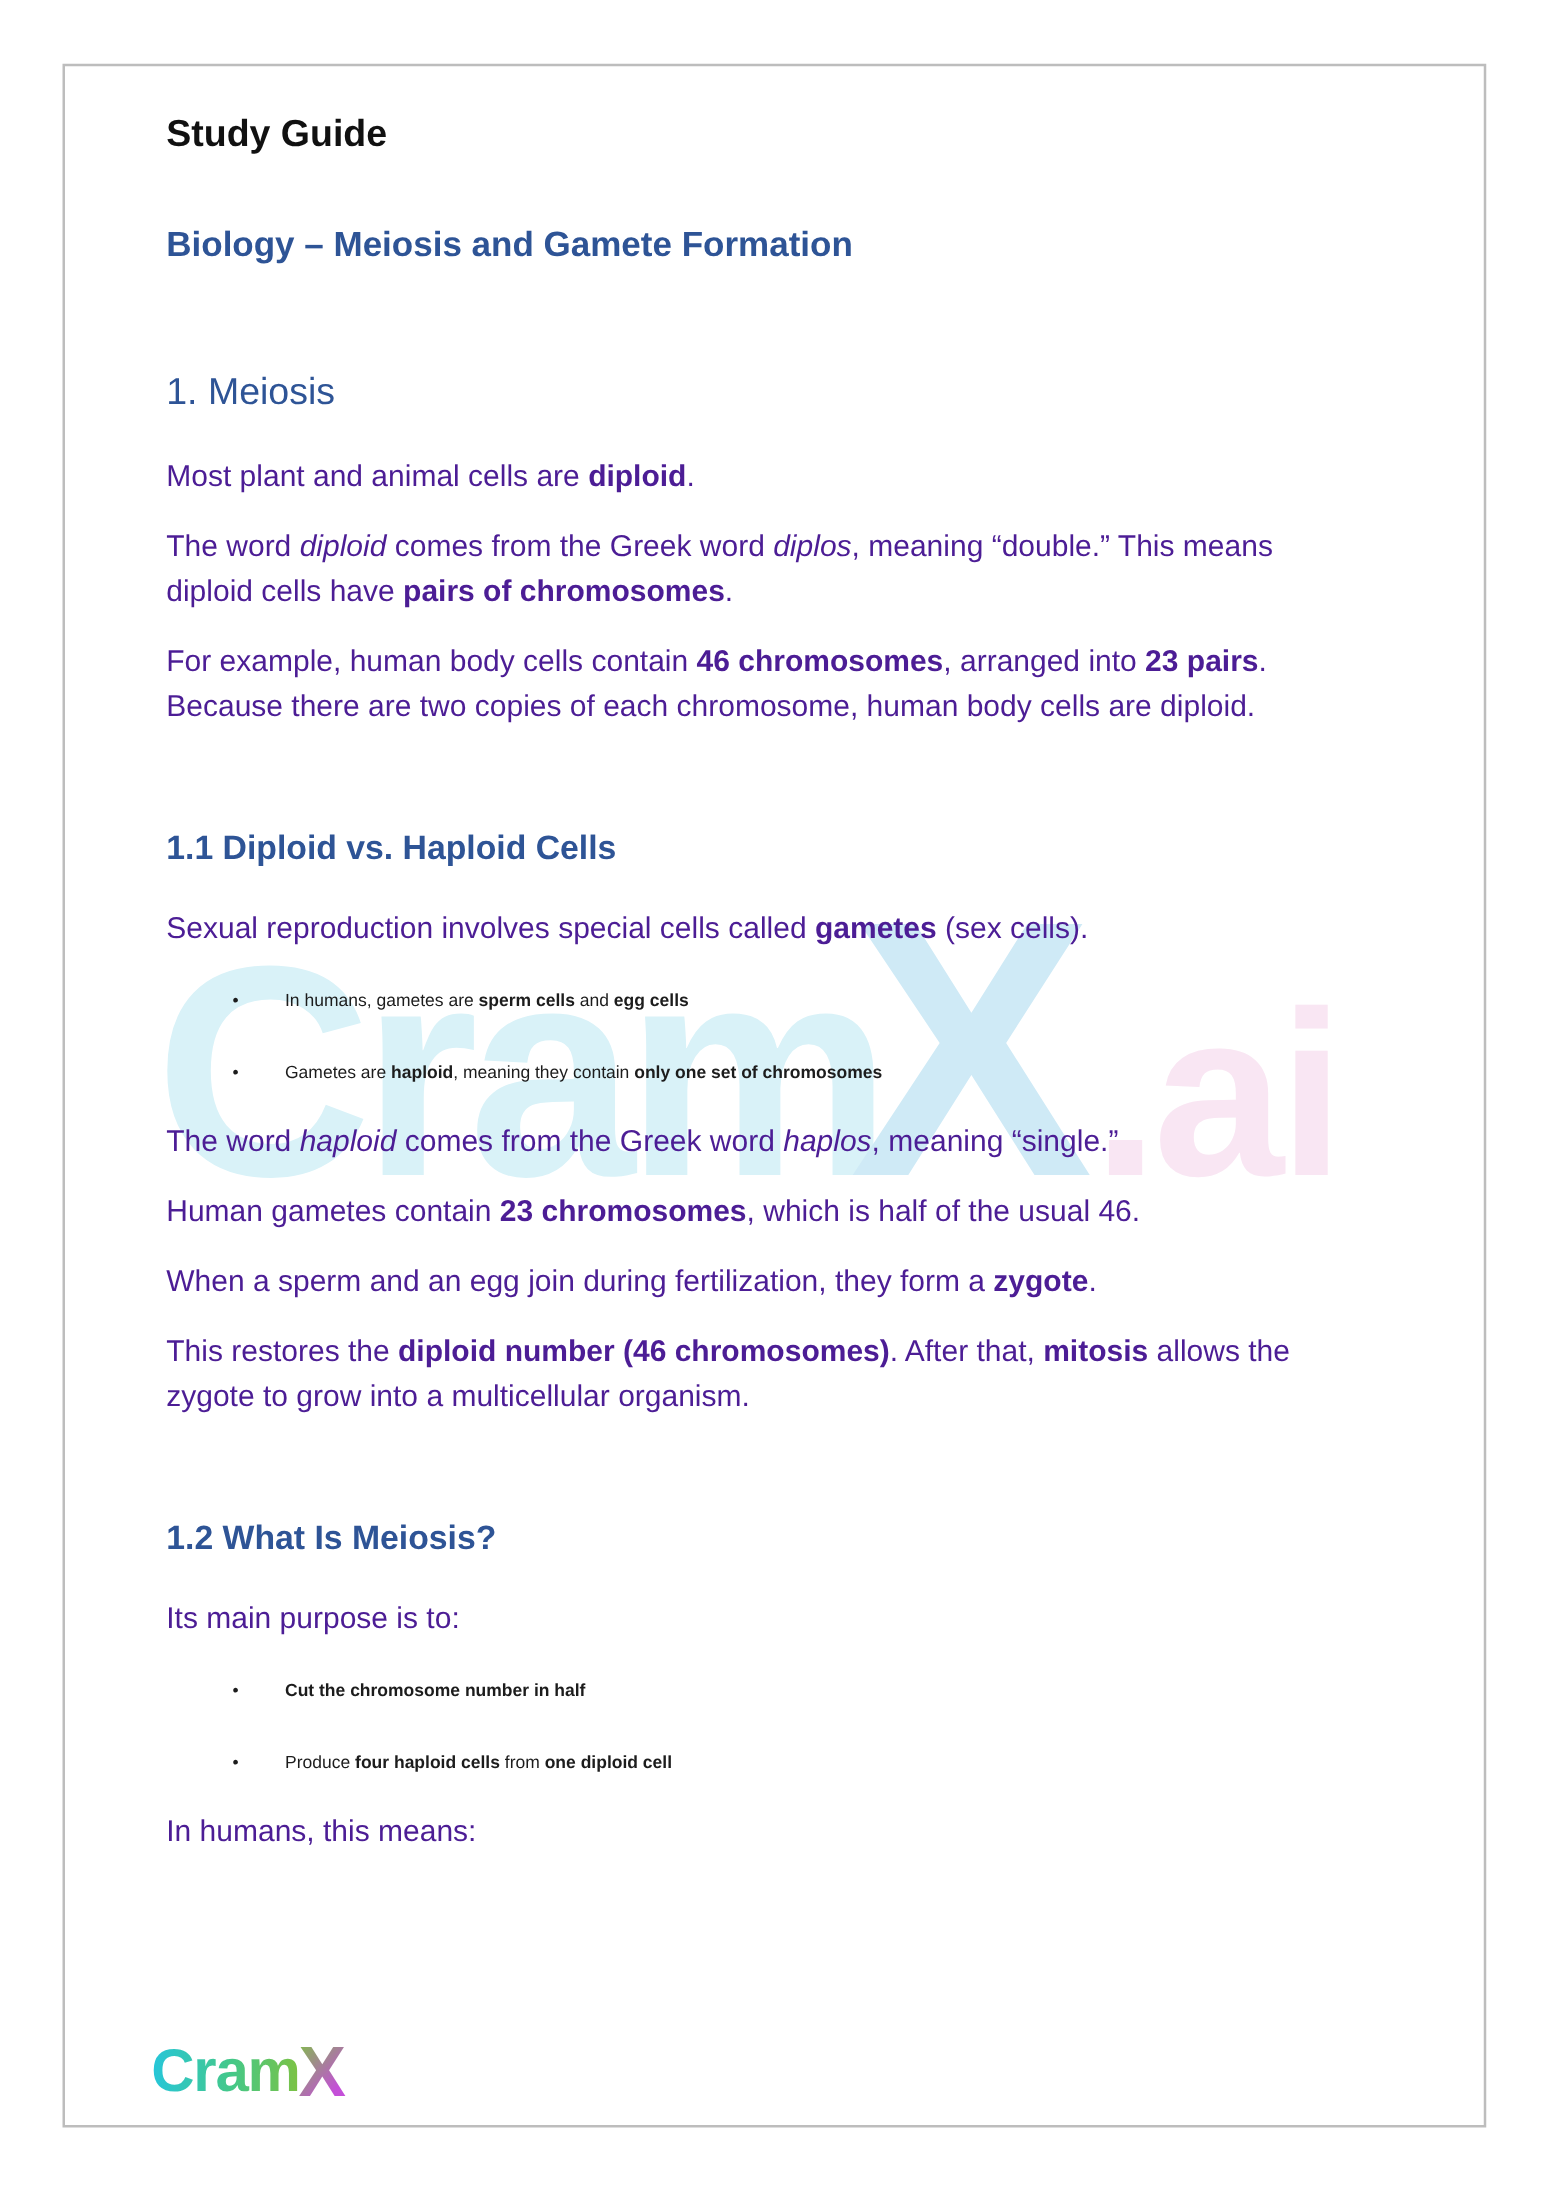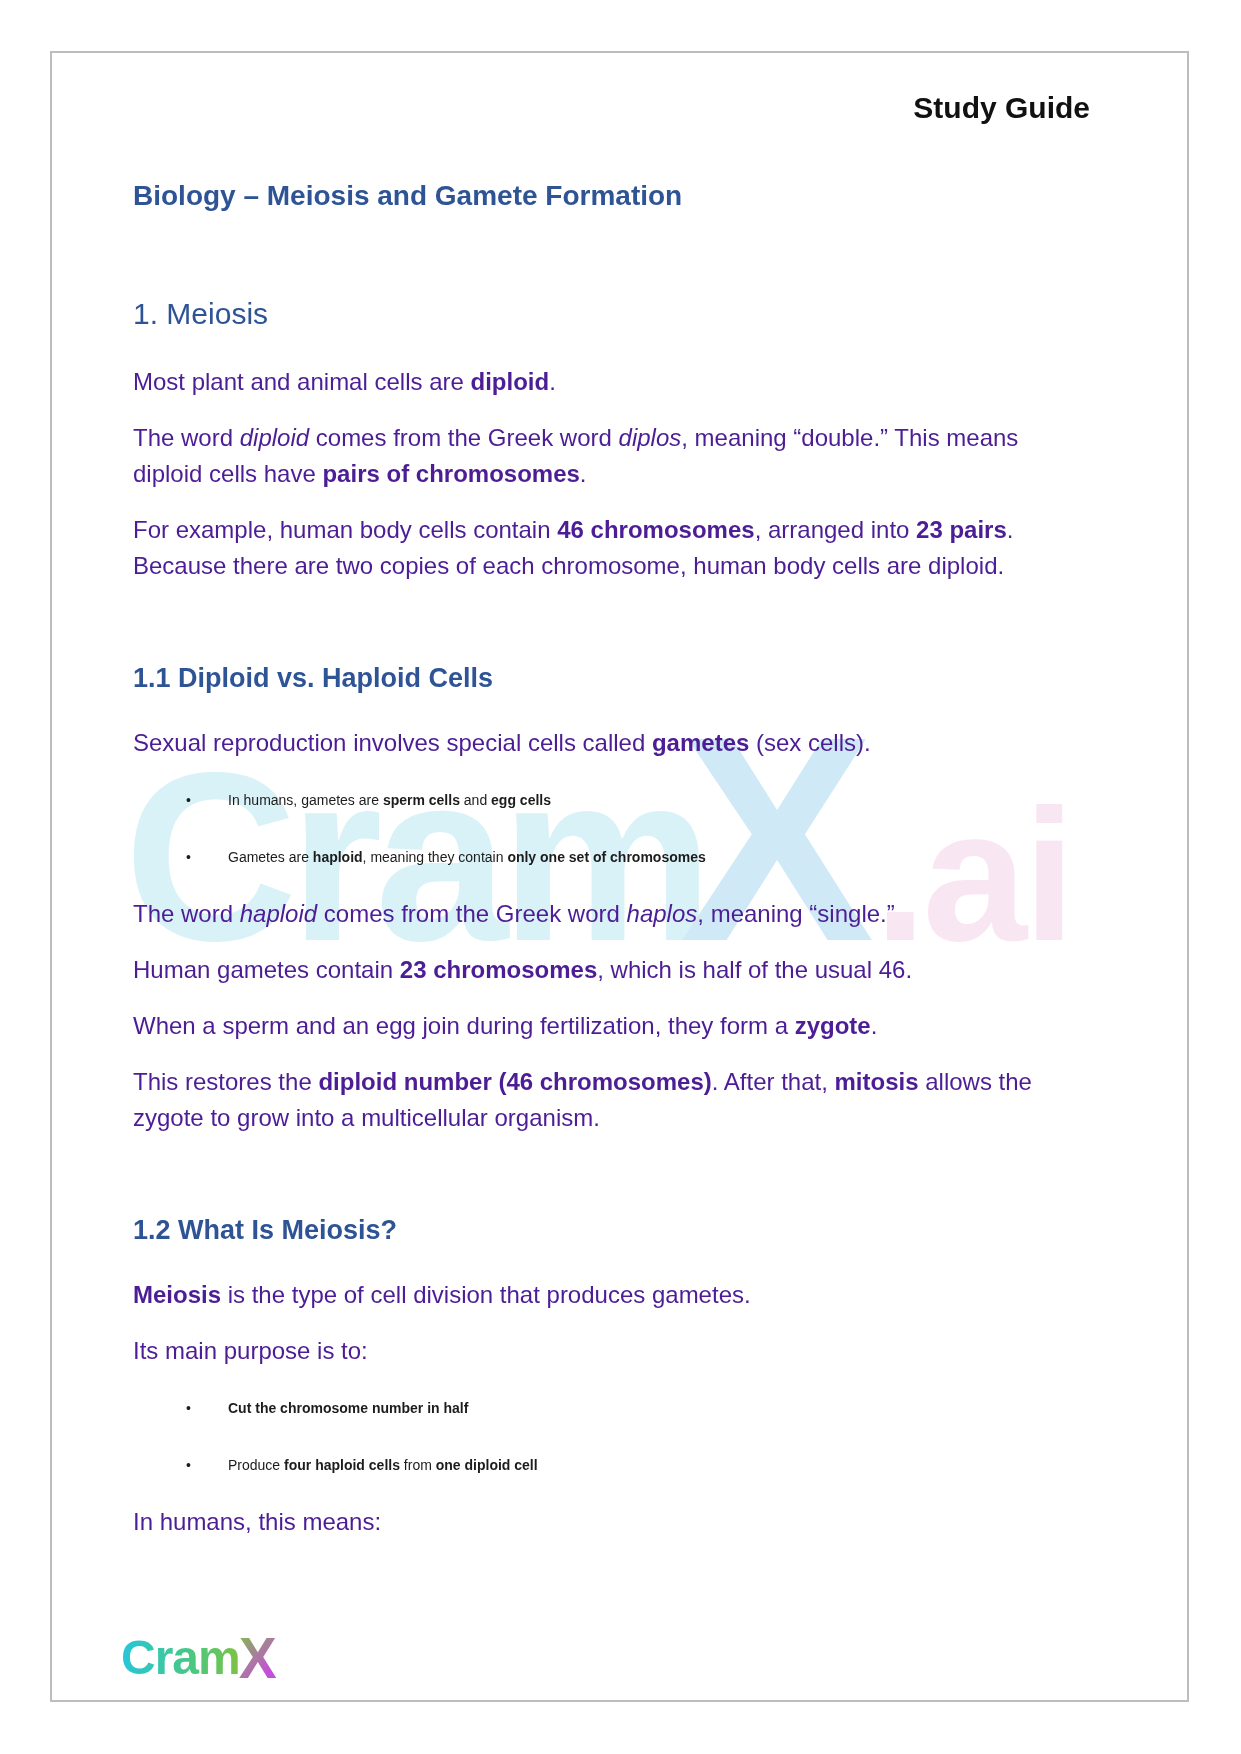--- a/index.html
+++ b/index.html
@@ -17,21 +17,21 @@
   .watermark{
     position:absolute;left:72px;top:640px;z-index:1;white-space:nowrap;
     font-weight:700;pointer-events:none;line-height:1;
   }
   .wm-main{font-size:240px;letter-spacing:-8px;color:var(--wm-main,#d9f2f8);}
   .wm-x{font-size:292px;margin-left:-26px;color:var(--wm-x,#cfeaf6);}
   .wm-ai{font-size:188px;letter-spacing:-4px;color:var(--wm-ai,#f9e6f3);}
   
   .content{position:relative;z-index:2;padding:37px 97px 0 81px;}
   .corner{
-    text-align:right;font-size:30px;font-weight:700;line-height:36px;color:#111111;
+    text-align:left;font-size:30px;font-weight:700;line-height:36px;color:#111111;
   }
   .doc-title{
     margin:48px 0 0;font-size:28px;line-height:44px;font-weight:600;
     color:var(--accent,#2e5496);
   }
   .sec-h2{margin:76px 0 0;font-size:30px;line-height:40px;font-weight:400;color:var(--accent,#2e5496);}
   .sec-h3{margin:76px 0 0;font-size:27px;line-height:36px;font-weight:700;color:var(--accent,#2e5496);}
   .para{margin:20px 0 0;font-size:24px;line-height:36px;color:#4c1d95;}
   .sec-h2 + .para{margin-top:30px;}
   .sec-h3 + .para{margin-top:29px;}
@@ -78,21 +78,20 @@
         <p class="para"><span>Sexual reproduction involves special cells called </span><span class="b">gametes</span><span> (sex cells).</span></p>
         <ul class="bullets">
           <li><span>In humans, gametes are </span><span class="b">sperm cells</span><span> and </span><span class="b">egg cells</span></li>
           <li><span>Gametes are </span><span class="b">haploid</span><span>, meaning they contain </span><span class="b">only one set of chromosomes</span></li>
         </ul>
         <p class="para"><span>The word </span><span class="i">haploid</span><span> comes from the Greek word </span><span class="i">haplos</span><span>, meaning “single.”</span></p>
         <p class="para"><span>Human gametes contain </span><span class="b">23 chromosomes</span><span>, which is half of the usual 46.</span></p>
         <p class="para"><span>When a sperm and an egg join during fertilization, they form a </span><span class="b">zygote</span><span>.</span></p>
         <p class="para"><span>This restores the </span><span class="b">diploid number (46 chromosomes)</span><span>. After that, </span><span class="b">mitosis</span><span> allows the zygote to grow into a multicellular organism.</span></p>
         <h3 class="sec-h3">1.2 What Is Meiosis?</h3>
-        <p class="para"><span class="b">Meiosis</span><span> is the type of cell division that produces gametes.</span></p>
         <p class="para"><span>Its main purpose is to:</span></p>
         <ul class="bullets">
           <li><span class="b">Cut the chromosome number in half</span></li>
           <li><span>Produce </span><span class="b">four haploid cells</span><span> from </span><span class="b">one diploid cell</span></li>
         </ul>
         <p class="para"><span>In humans, this means:</span></p>
       </main>
   </div>
 
   <div class="logo">

